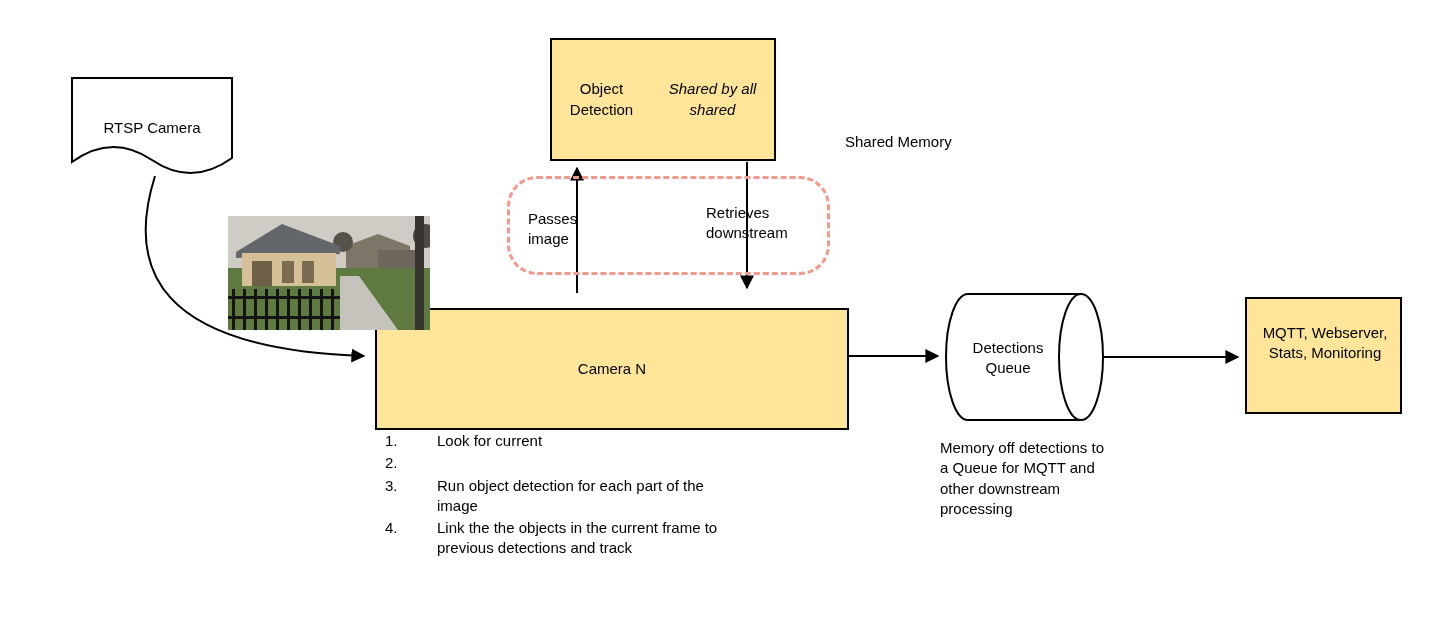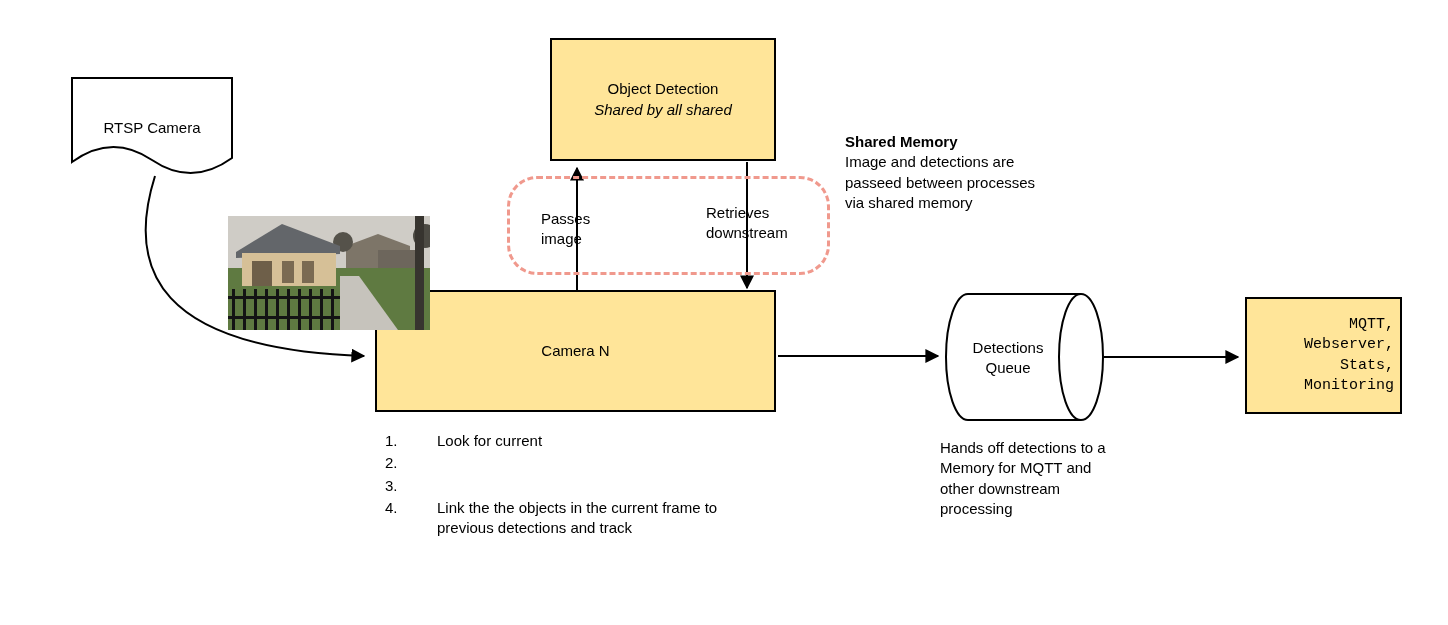--- a/index.html
+++ b/index.html
@@ -17,31 +17,31 @@
   }
   .layer { position: absolute; left: 0; top: 0; }
   .outline { fill: #ffffff; stroke: var(--node-border, #000); stroke-width: 2; }
   .arrow { fill: none; stroke: var(--node-border, #000); stroke-width: 2; }
   #arrowhead-path { fill: var(--node-border, #000); }
   .node {
     position: absolute;
     border: 2px solid var(--node-border, #000);
     background: var(--node-fill, #FFE599);
     display: flex;
-    flex-direction: column;
+    flex-direction: row;
     align-items: center;
     justify-content: center;
     text-align: center;
   }
-  .node.mqtt { align-items: flex-start; text-align: right; padding: 8px 6px 8px 9px; font-family: Liberation Mono, monospace; }
+  .node.mqtt { align-items: flex-start; text-align: center; padding: 24px 6px 8px 9px; }
   .label { position: absolute; }
   .center { text-align: center; }
   .pre { white-space: pre-line; }
   .italic { font-style: italic; }
-  .bold { font-weight: bold; }
+  .bold { font-weight: normal; }
   .dashed-rect {
     position: absolute;
     border: 3px dashed var(--shared-memory-stroke, #F0998D);
     border-radius: 30px;
   }
   .photo { position: absolute; line-height: 0; }
   .steps { position: absolute; }
   .steps-row { display: grid; grid-template-columns: 52px 1fr; margin-bottom: 2px; }
 </style>
 </head>
@@ -75,31 +75,30 @@
   <div class="label center" style="left:72px; top:118px; width:160px;">RTSP Camera</div>
 
 
   <div class="node" style="left:550px; top:38px; width:226px; height:123px;">
     <div>Object Detection</div>
     <div class="italic">Shared by all shared</div>
   </div>
 
   <div class="dashed-rect" style="left:507px; top:176px; width:323px; height:99px;"></div>
 
-  <div class="label pre" style="left:541px; top:209px;">Passes
+  <div class="label pre" style="left:528px; top:209px;">Passes
 image</div>
   <div class="label pre" style="left:706px; top:203px;">Retrieves
 downstream</div>
 
   <div class="label" style="left:845px; top:132px; width:200px;">
     <div class="bold">Shared Memory</div>
-    <div>Image and detections are passeed between processes via shared memory</div>
   </div>
 
-  <div class="node" style="left:375px; top:290px; width:401px; height:122px;">
+  <div class="node" style="left:375px; top:308px; width:474px; height:122px;">
     <div>Camera N</div>
   </div>
 
   <div class="photo" style="left:228px; top:216px;">
     <svg width="202" height="114" viewBox="0 0 202 114">
       <rect width="202" height="114" fill="#cfccc6"></rect>
       <rect x="0" y="52" width="202" height="62" fill="#5f7a41"></rect>
       <polygon points="118,30 150,18 182,30 182,52 118,52" fill="#7d7568"></polygon>
       <rect x="150" y="34" width="42" height="18" fill="#6d665c"></rect>
       <circle cx="115" cy="26" r="10" fill="#55524a"></circle>
@@ -131,29 +130,30 @@
   <div class="steps" style="left:385px; top:431px; width:355px;">
     <div class="steps-row">
       <span>1.</span>
       <span>Look for current</span>
     </div>
     <div class="steps-row">
       <span>2.</span>
     </div>
     <div class="steps-row">
       <span>3.</span>
+      <span>Run object detection for each part of the image</span>
     </div>
     <div class="steps-row">
       <span>4.</span>
       <span>Link the the objects in the current frame to previous detections and track</span>
     </div>
   </div>
 
   <div class="label pre center" style="left:948px; top:338px; width:120px;">Detections
 Queue</div>
 
-  <div class="label" style="left:940px; top:438px; width:168px;">Hands off detections to a Memory for MQTT and other downstream processing</div>
+  <div class="label" style="left:940px; top:438px; width:168px;">Memory off detections to a Queue for MQTT and other downstream processing</div>
 
   <div class="node mqtt" style="left:1245px; top:297px; width:157px; height:117px;">
     <div>MQTT, Webserver, Stats, Monitoring</div>
   </div>
 
 </div>
 
 </body></html>

